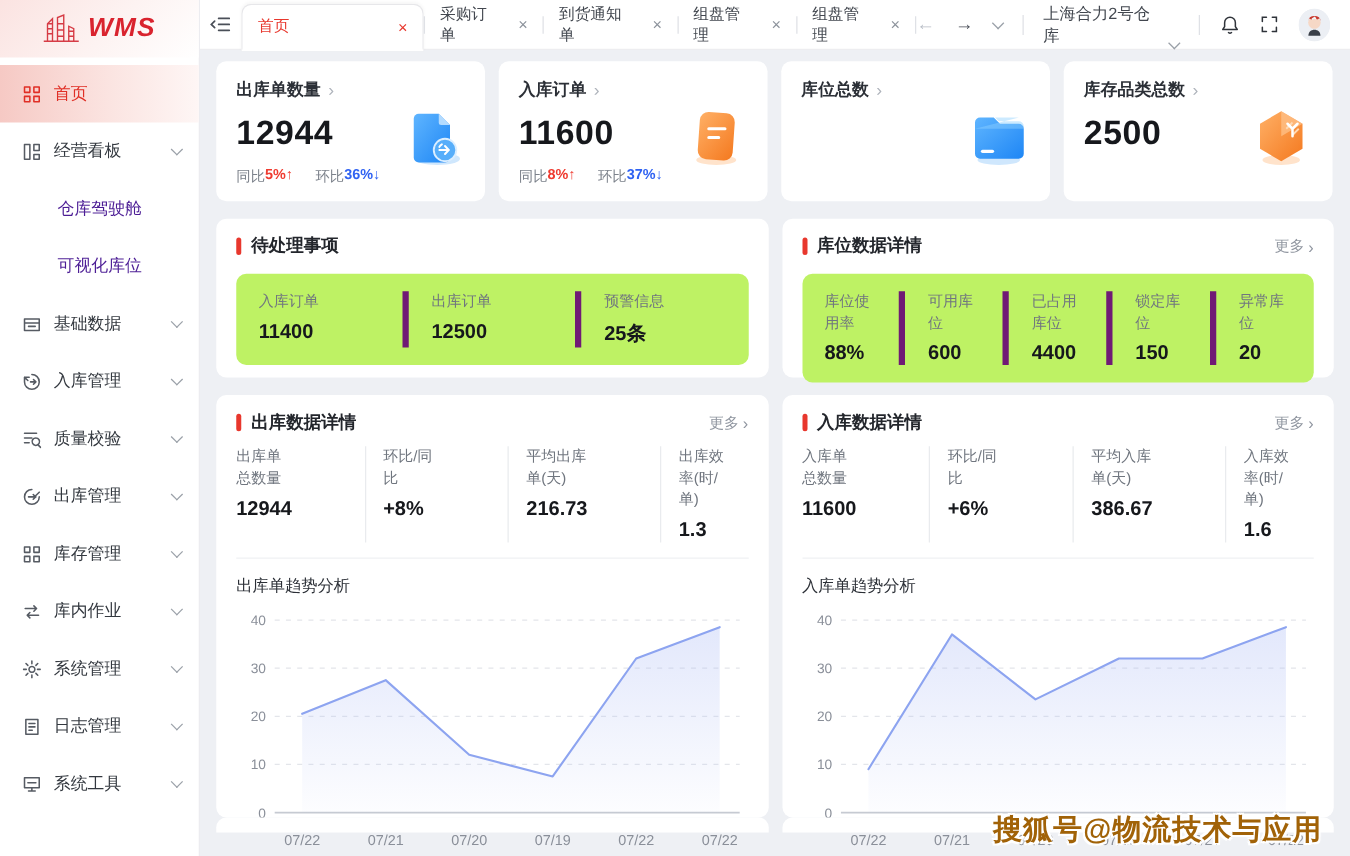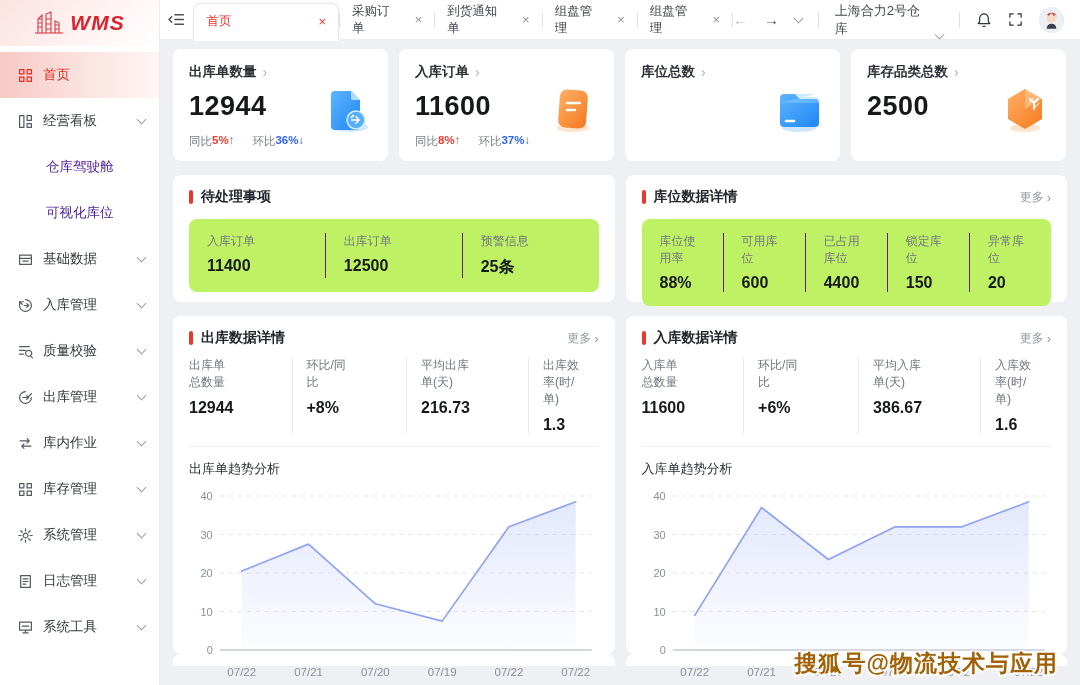--- a/index.html
+++ b/index.html
@@ -57,21 +57,21 @@
   .stat-icon { position:absolute; right:14px; top:34px; width:54px; height:54px; }
 
   
   .panel { flex:1; padding:13px 16px; }
   .panel-head { display:flex; align-items:center; }
   .red-bar { width:4px; height:14px; border-radius:2px; background:#e8372d; margin-right:8px; }
   .panel-title { font-size:14px; font-weight:700; color:#23262c; }
   .more-link { margin-left:auto; font-size:12px; color:#9096a0; cursor:pointer; display:flex; gap:3px; align-items:center; }
   .more-link::after { content:"›"; font-size:13px; }
   .gray-box { background:#bef264; border-radius:8px; margin-top:13px; display:flex; padding:14px 0; }
-  .gcol { flex:1; padding:0 18px; border-left:1px solid #701a75; }
+  .gcol { flex:1; padding:0 18px; border-left:5px solid #701a75; }
   .gcol:first-child { border-left:none; }
   .glabel { font-size:12px; color:#70767f; }
   .gvalue { font-size:16px; font-weight:700; color:#16181c; margin-top:7px; }
   .pending-panel, .location-panel { height:127px; margin-bottom:14px; }
 
   
   .chart-panel { height:338px; }
   .kpi-row { display:flex; margin-top:10px; border-bottom:1px solid #f0f1f3; padding-bottom:12px;gap:44px; }
   .kcol { flex:1; padding:0 14px; border-left:1px solid #e9ebee; }
   .kcol:first-child { border-left:none; padding-left:0; }
@@ -159,33 +159,33 @@
           <svg viewBox="0 0 14 14" width="15" height="15">
             <path d="M7 1.5a5.5 5.5 0 1 0 5.5 5.5M4.5 7h5.5M8 5.2 9.8 7 8 8.8M12.5 3.5 10 6" stroke="#565b63" stroke-width="1.15" fill="none" stroke-linecap="round" stroke-linejoin="round"></path>
           </svg>
         </span>
         <span class="lbl">出库管理</span>
         <span class="chev"></span>
       </div>
       <div class="side-item">
         <span class="mi">
           <svg viewBox="0 0 14 14" width="15" height="15">
+            <path d="M1.5 1.5h4v4h-4zM8.5 1.5h4v4h-4zM1.5 8.5h4v4h-4zM8.5 8.5h4v4h-4z" stroke="#565b63" stroke-width="1.15" fill="none" stroke-linecap="round" stroke-linejoin="round"></path>
+          </svg>
+        </span>
+        <span class="lbl">库存管理</span>
+        <span class="chev"></span>
+      </div>
+      <div class="side-item">
+        <span class="mi">
+          <svg viewBox="0 0 14 14" width="15" height="15">
             <path d="M2 4.5h8.5M8.5 2.5l2 2-2 2M12 9.5H3.5M5.5 7.5l-2 2 2 2" stroke="#565b63" stroke-width="1.15" fill="none" stroke-linecap="round" stroke-linejoin="round"></path>
           </svg>
         </span>
         <span class="lbl">库内作业</span>
-        <span class="chev"></span>
-      </div>
-      <div class="side-item">
-        <span class="mi">
-          <svg viewBox="0 0 14 14" width="15" height="15">
-            <path d="M1.5 1.5h4v4h-4zM8.5 1.5h4v4h-4zM1.5 8.5h4v4h-4zM8.5 8.5h4v4h-4z" stroke="#565b63" stroke-width="1.15" fill="none" stroke-linecap="round" stroke-linejoin="round"></path>
-          </svg>
-        </span>
-        <span class="lbl">库存管理</span>
         <span class="chev"></span>
       </div>
       <div class="side-item">
         <span class="mi">
           <svg viewBox="0 0 14 14" width="15" height="15">
             <path d="M7 4.8a2.2 2.2 0 1 0 .1 0zM7 .8v2M7 11.2v2M.8 7h2M11.2 7h2M2.6 2.6 4 4M10 10l1.4 1.4M11.4 2.6 10 4M4 10l-1.4 1.4" stroke="#565b63" stroke-width="1.15" fill="none" stroke-linecap="round" stroke-linejoin="round"></path>
           </svg>
         </span>
         <span class="lbl">系统管理</span>
         <span class="chev"></span>

